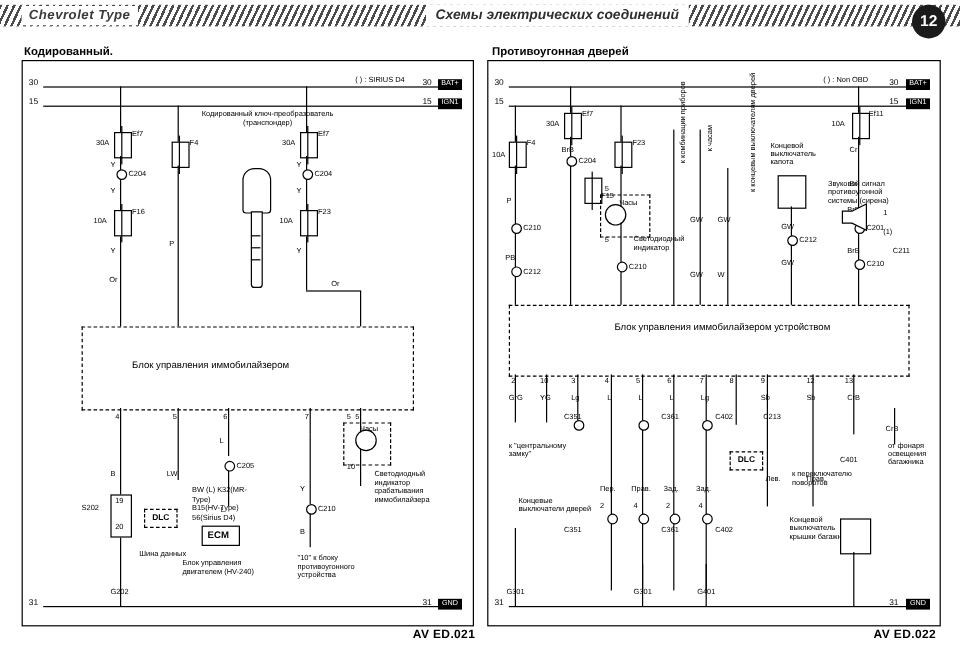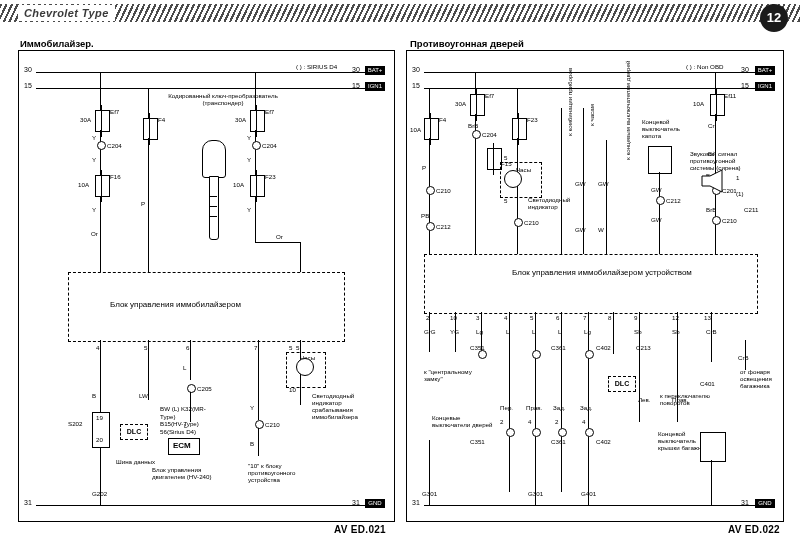--- a/index.html
+++ b/index.html
@@ -55,24 +55,25 @@
   .dlc{position:absolute;border:1px dashed #000;font-size:7px;font-weight:bold;text-align:center;background:#fff;}
 </style>
 </head>
 <body>
 
 <div class="page">
 
   <div class="hdr">
     <div class="hdr-hatch"></div>
     <div class="hdr-left">Chevrolet Type</div>
+    <div class="hdr-center">Схемы электрических соединений</div>
     <div class="pagenum">12</div>
   </div>
 
-  <div class="panel-title" style="left:20px;top:38px;">Иммобилайзер.</div>
+  <div class="panel-title" style="left:20px;top:38px;">Кодированный.</div>
   <div class="frame" style="left:18px;top:50px;width:375px;height:470px;"></div>
 
   <div class="t7" style="left:24px;top:66px;">30</div>
   <div class="hh" style="left:36px;top:72px;width:330px;"></div>
   <div class="t7" style="left:24px;top:82px;">15</div>
   <div class="hh" style="left:36px;top:88px;width:330px;"></div>
   <div class="t7" style="left:24px;top:499px;">31</div>
   <div class="hh" style="left:36px;top:505px;width:330px;"></div>
 
   <div class="t" style="left:296px;top:63px;">(  ) : SIRIUS D4</div>
@@ -175,21 +176,21 @@
   <div class="t" style="left:265px;top:421px;">C210</div>
   <div class="v" style="left:258px;top:362px;height:58px;"></div>
   <div class="v" style="left:258px;top:428px;height:28px;"></div>
   <div class="t" style="left:250px;top:404px;">Y</div>
   <div class="t" style="left:250px;top:440px;">B</div>
   <div class="t" style="left:248px;top:462px;width:70px;white-space:normal;">"10" к блоку противоугонного устройства</div>
 
   <div class="t" style="left:92px;top:490px;">G202</div>
   <div class="t" style="left:184px;top:422px;">L</div>
 
-  <div class="foot" style="left:334px;top:524px;">AV ED.021</div>
+  <div class="foot" style="left:344px;top:524px;">AV ED.021</div>
 
   <div class="panel-title" style="left:410px;top:38px;">Противоугонная дверей</div>
   <div class="frame" style="left:406px;top:50px;width:376px;height:470px;"></div>
 
   <div class="t7" style="left:412px;top:66px;">30</div>
   <div class="hh" style="left:424px;top:72px;width:331px;"></div>
   <div class="t7" style="left:412px;top:82px;">15</div>
   <div class="hh" style="left:424px;top:88px;width:331px;"></div>
   <div class="t7" style="left:412px;top:499px;">31</div>
   <div class="hh" style="left:424px;top:505px;width:331px;"></div>

